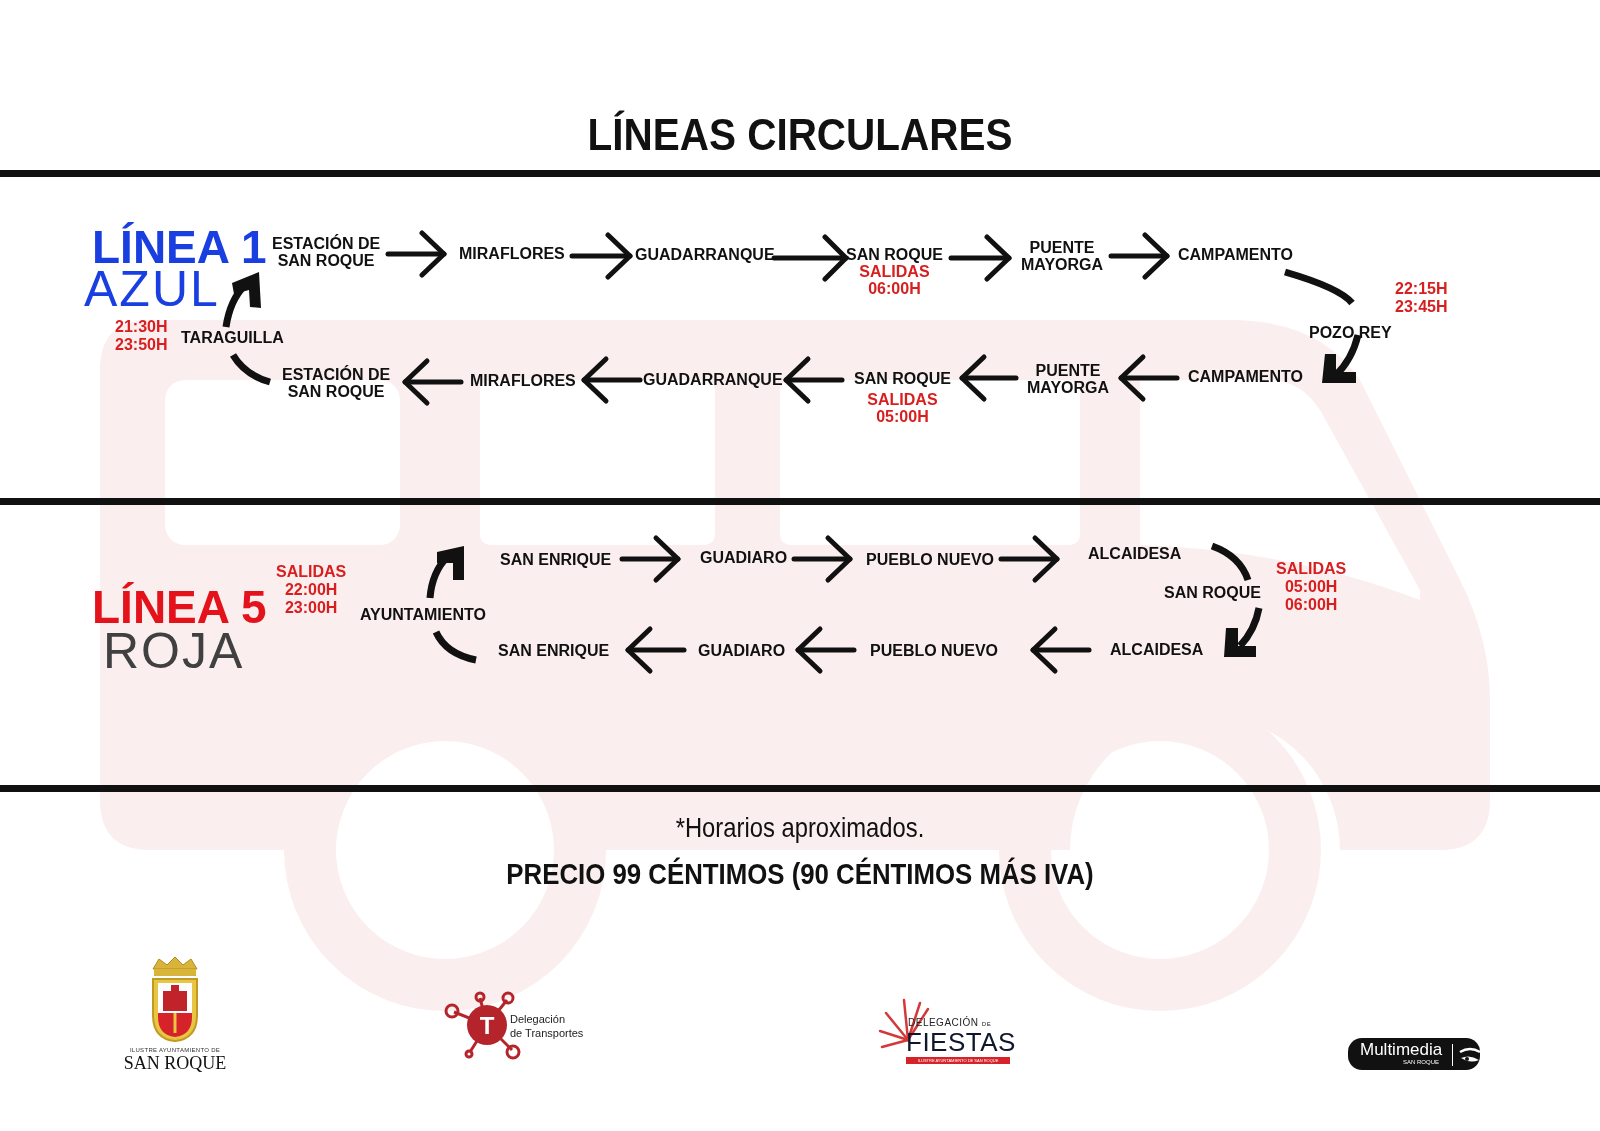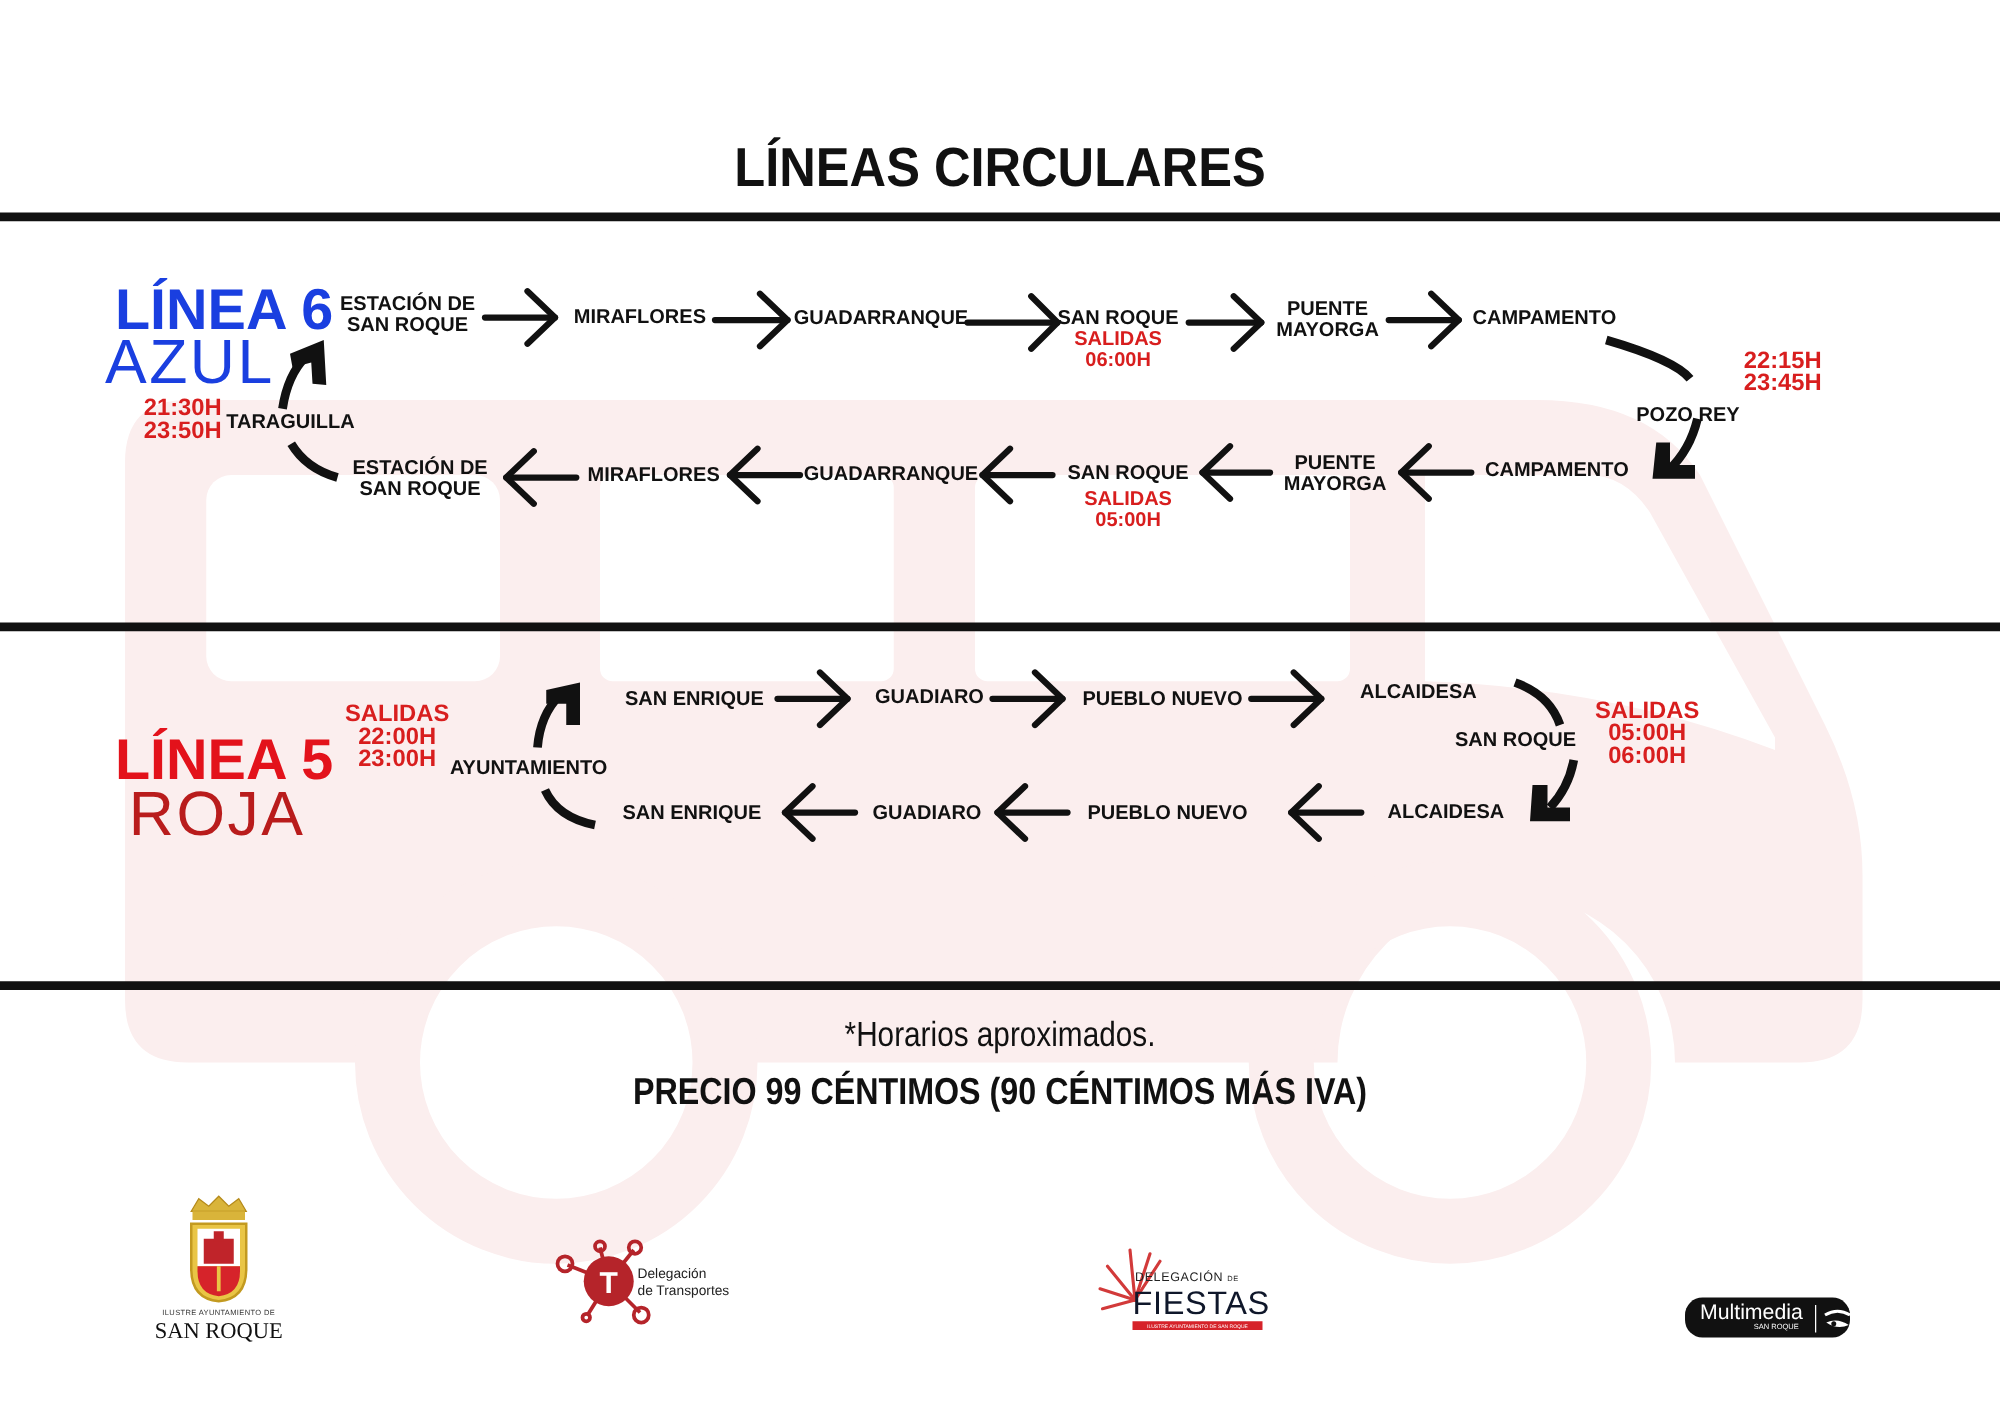--- a/index.html
+++ b/index.html
@@ -4,21 +4,21 @@
 <style>
   html, body { margin:0; padding:0; }
   body { width:1600px; height:1131px; background:#ffffff; position:relative; overflow:hidden; font-family:"Liberation Sans", sans-serif; }
   .bus-bg { position:absolute; left:0; top:0; width:1600px; height:1131px; z-index:0; }
   .layer { position:absolute; left:0; top:0; width:1600px; height:1131px; z-index:1; }
   .title { position:absolute; left:0; width:1600px; top:22px; text-align:center; font-family:"DejaVu Sans", sans-serif; font-weight:bold; font-size:66px; letter-spacing:1px; color:#ffffff; -webkit-text-stroke:3px #d90a14; paint-order:stroke fill; text-shadow:0 0 0 #d90a14, 2px 2px 0 #d90a14, -2px -2px 0 #d90a14, 2px -2px 0 #d90a14, -2px 2px 0 #d90a14, 4px 4px 0 #d90a14, -4px -4px 0 #d90a14, 4px -4px 0 #d90a14, -4px 4px 0 #d90a14, 0 4px 0 #d90a14, 0 -4px 0 #d90a14, 4px 0 0 #d90a14, -4px 0 0 #d90a14; }
   .subtitle { position:absolute; left:0; width:1600px; top:110px; text-align:center; font-family:"Liberation Sans", sans-serif; font-weight:bold; font-size:44px; color:#111; transform:scaleX(0.92); }
   .hr { position:absolute; left:0; width:1600px; height:7px; background:#111; }
   .stop { position:absolute; font-weight:bold; font-size:16px; color:#111; text-align:center; line-height:17px; white-space:nowrap; }
   .red { color:#d81e1e; }
-  .time { position:absolute; font-weight:bold; font-size:19px; color:#d81e1e; text-align:center; line-height:18px; white-space:nowrap; }
+  .time { position:absolute; font-weight:bold; font-size:16px; color:#d81e1e; text-align:center; line-height:18px; white-space:nowrap; }
   .line-label { position:absolute; font-weight:bold; font-size:46px; line-height:46px; }
   .line-sub { position:absolute; font-size:50px; line-height:46px; letter-spacing:2px; }
   .note { position:absolute; left:0; width:1600px; text-align:center; color:#111; }
   svg.arrow { position:absolute; overflow:visible; }
   .logo { position:absolute; }
 </style>
 </head>
 <body>
 
 <svg class="bus-bg" viewBox="0 0 1600 1131" xmlns="http://www.w3.org/2000/svg">
@@ -34,21 +34,21 @@
   <circle cx="445" cy="850" r="135" fill="none" stroke="#fbeeee" stroke-width="52"></circle>
   <circle cx="1160" cy="850" r="135" fill="none" stroke="#fbeeee" stroke-width="52"></circle>
 </svg>
 
 <div class="layer">
 
   <div class="subtitle">LÍNEAS CIRCULARES</div>
   <div class="hr" style="top:170px;"></div>
 
   <div>
-    <div class="line-label" style="left:92px; top:224px; color:#1a3fe0;">LÍNEA 6</div>
+    <div class="line-label" style="left:92px; top:224px; color:#1a3fe0;">LÍNEA 1</div>
     <div class="line-sub" style="left:84px; top:266px; color:#1a3fe0;">AZUL</div>
 
     <div class="stop" style="left:272px; top:235px;">
       <div>ESTACIÓN DE</div>
       <div>SAN ROQUE</div>
     </div>
     <div class="stop" style="left:459px; top:245px;">MIRAFLORES</div>
     <div class="stop" style="left:635px; top:246px;">GUADARRANQUE</div>
     <div class="stop" style="left:846px; top:246px;">
       <div>SAN ROQUE</div>
@@ -149,21 +149,21 @@
     <g fill="#111">
       <polygon points="1322,383 1356,383 1356,372 1336,372 1336,354 1325,354"></polygon>
       <polygon points="259,272 261,308 250,307 249,290 234,294 232,283"></polygon>
     </g>
   </svg>
 
   <div class="hr" style="top:498px;"></div>
 
   <div>
     <div class="line-label" style="left:92px; top:584px; color:#e3121b;">LÍNEA 5</div>
-    <div class="line-sub" style="left:103px; top:628px; color:#b91c1c;">ROJA</div>
+    <div class="line-sub" style="left:103px; top:628px; color:#404040;">ROJA</div>
 
     <div class="time" style="left:276px; top:563px;">
       <div>SALIDAS</div>
       <div>22:00H</div>
       <div>23:00H</div>
     </div>
 
     <div class="stop" style="left:360px; top:606px;">AYUNTAMIENTO</div>
 
     <div class="stop" style="left:500px; top:551px;">SAN ENRIQUE</div>

